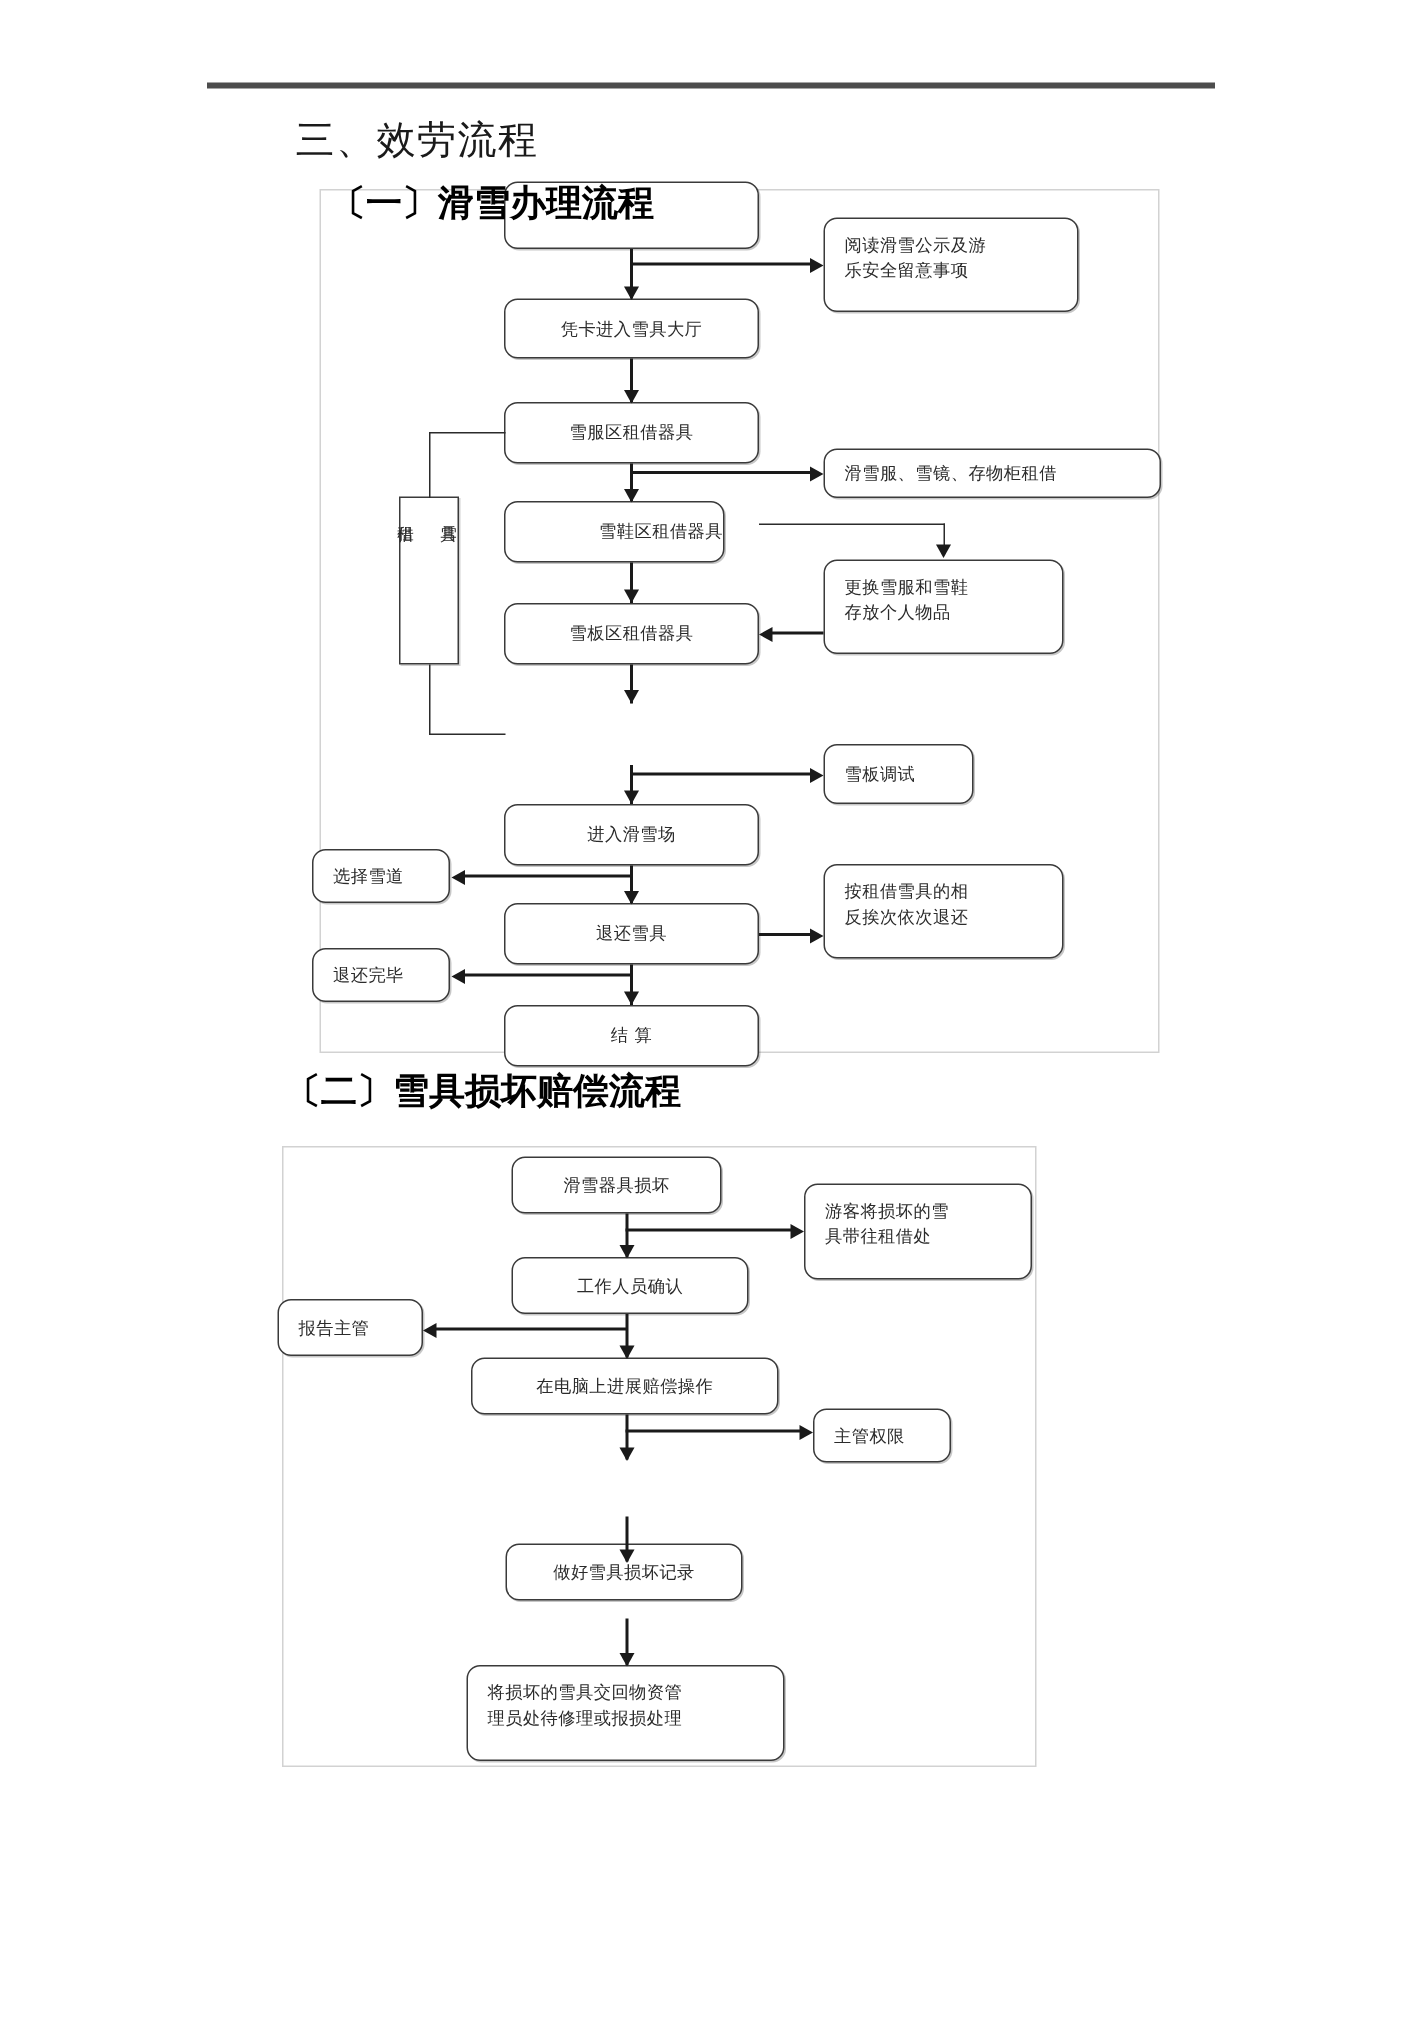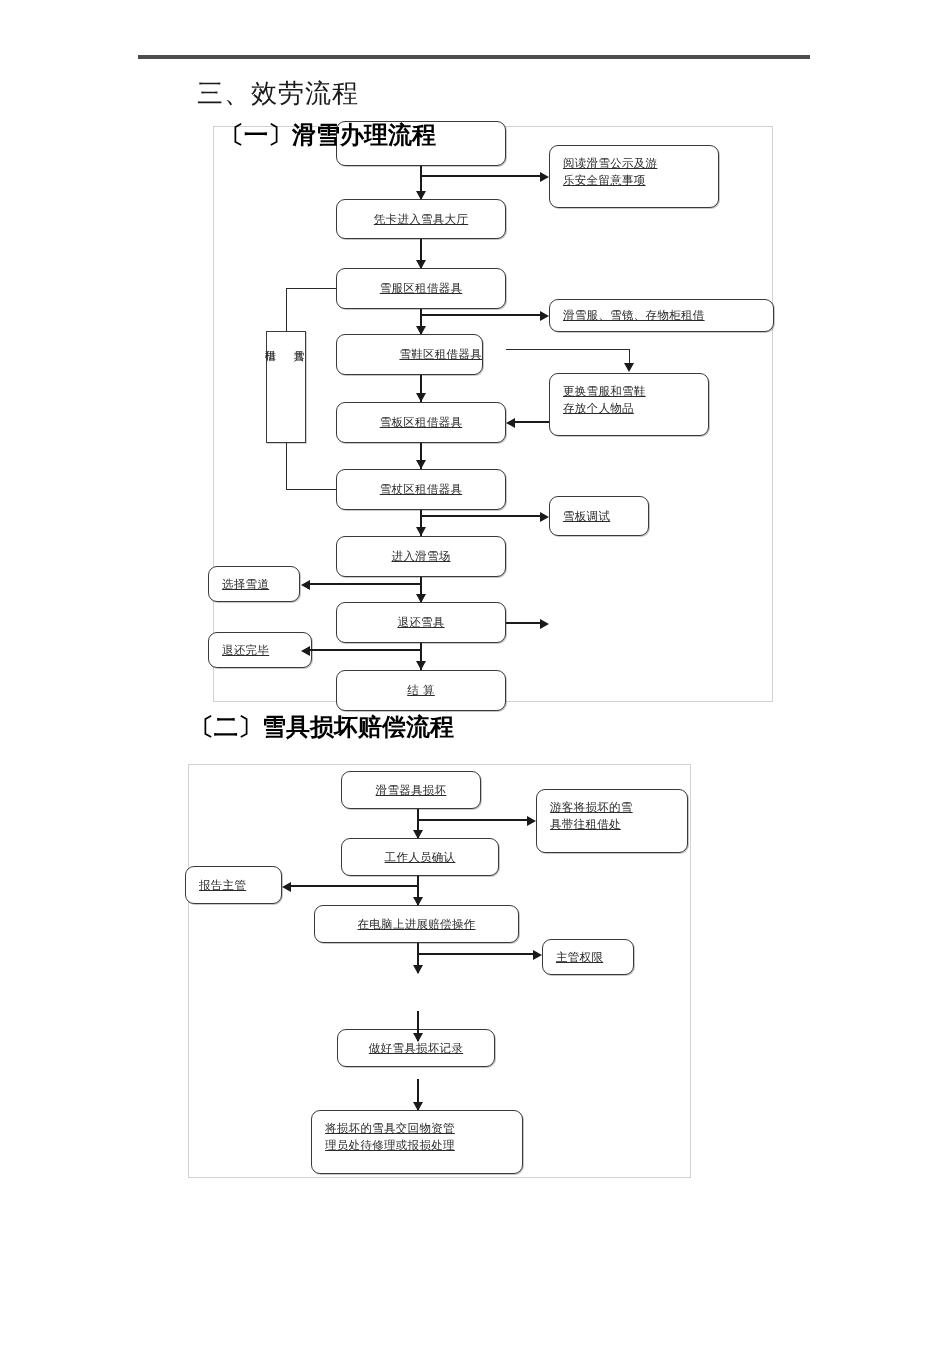--- a/index.html
+++ b/index.html
@@ -72,21 +72,21 @@
     color: #2b2b2b;
     font-size: 11.5px;
     line-height: 1.45;
     letter-spacing: 0.3px;
     font-family: "DejaVu Serif", "Liberation Serif", serif;
     box-shadow: 1px 1px 0 rgba(0,0,0,0.22);
   }
   .node.center { justify-content: center; text-align: center; }
   .node.left   { justify-content: flex-start; padding-left: 13px; text-align: left; }
   .node.topleft { align-items: flex-start; padding-top: 9px; }
-  .node .txt { white-space: pre-line; text-decoration: underline; }
+  .node .txt { white-space: pre-line; }
 
   
   .vnode {
     position: absolute;
     border: 1.2px solid #3a3a3a;
     border-radius: 0;
     background: #ffffff;
     color: #2b2b2b;
     font-size: 11px;
     font-family: "DejaVu Serif", "Liberation Serif", serif;
@@ -139,23 +139,20 @@
     </div>
 
     <div class="node center" style="left:122px; top:207px; width:147px; height:41px;justify-content:flex-end;">
       <span class="txt">雪鞋区租借器具</span>
     </div>
 
     <div class="node center" style="left:122px; top:275px; width:170px; height:41px;">
       <span class="txt">雪板区租借器具</span>
     </div>
 
-    <div class="node center" style="left:122px; top:342px; width:170px; height:41px;">
-      <span class="txt">雪杖区租借器具</span>
-    </div>
 
     <div class="node center" style="left:122px; top:409px; width:170px; height:41px;">
       <span class="txt">进入滑雪场</span>
     </div>
 
     <div class="node center" style="left:122px; top:475px; width:170px; height:41px;">
       <span class="txt">退还雪具</span>
     </div>
 
     <div class="node center" style="left:122px; top:543px; width:170px; height:41px;">
@@ -179,26 +176,30 @@
 
     <div class="node left topleft" style="left:335px; top:246px; width:160px; height:63px;">
       <span class="txt">更换雪服和雪鞋
 存放个人物品</span>
     </div>
 
     <div class="node left" style="left:335px; top:369px; width:100px; height:40px;">
       <span class="txt">雪板调试</span>
     </div>
 
+    <div class="node left topleft" style="left:335px; top:449px; width:160px; height:63px;">
+      <span class="txt">按租借雪具的相
+反挨次依次退还</span>
+    </div>
 
     <div class="node left" style="left:-6px; top:439px; width:92px; height:36px;">
       <span class="txt">选择雪道</span>
     </div>
 
-    <div class="node left" style="left:-6px; top:505px; width:104px; height:36px;">
+    <div class="node left" style="left:-6px; top:505px; width:92px; height:36px;">
       <span class="txt">退还完毕</span>
     </div>
 
     <div class="ln v" style="left:206px; top:39px; height:33px;"></div>
     <div class="arrow arr-down" style="left:201.5px; top:64px;"></div>
     <div class="ln h" style="left:206px; top:48px; width:124px;"></div>
     <div class="arrow arr-right" style="left:326px; top:44.5px;"></div>
 
     <div class="ln v" style="left:206px; top:112px; height:29px;"></div>
     <div class="arrow arr-down" style="left:201.5px; top:133px;"></div>

